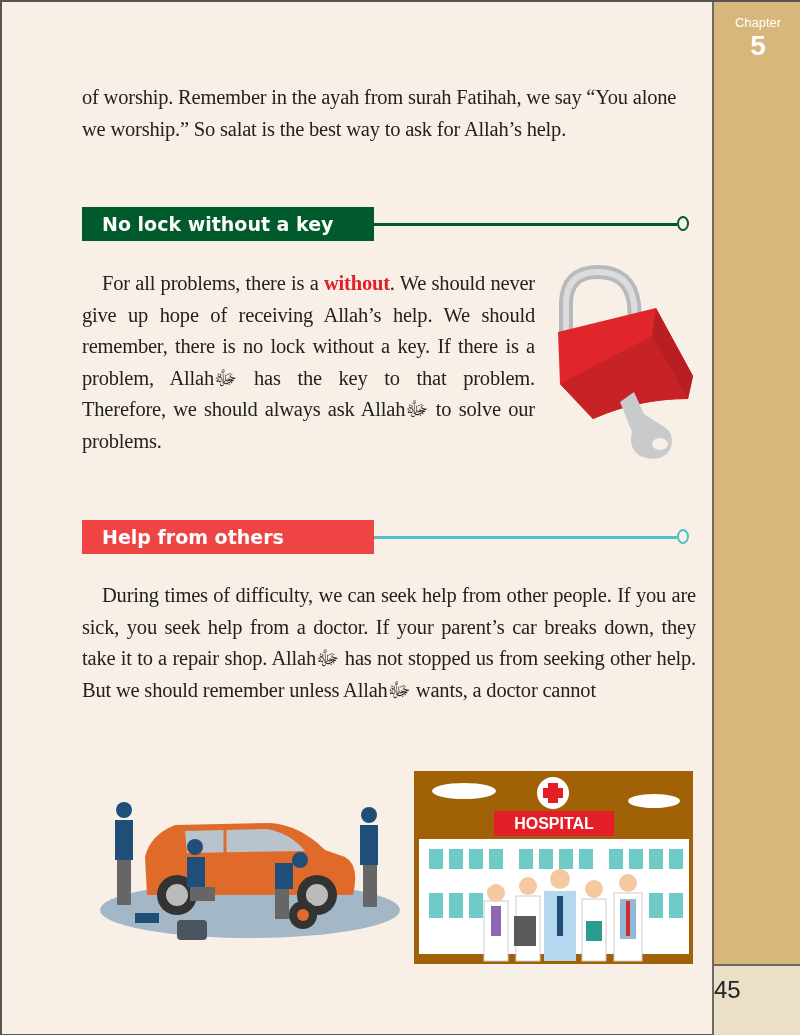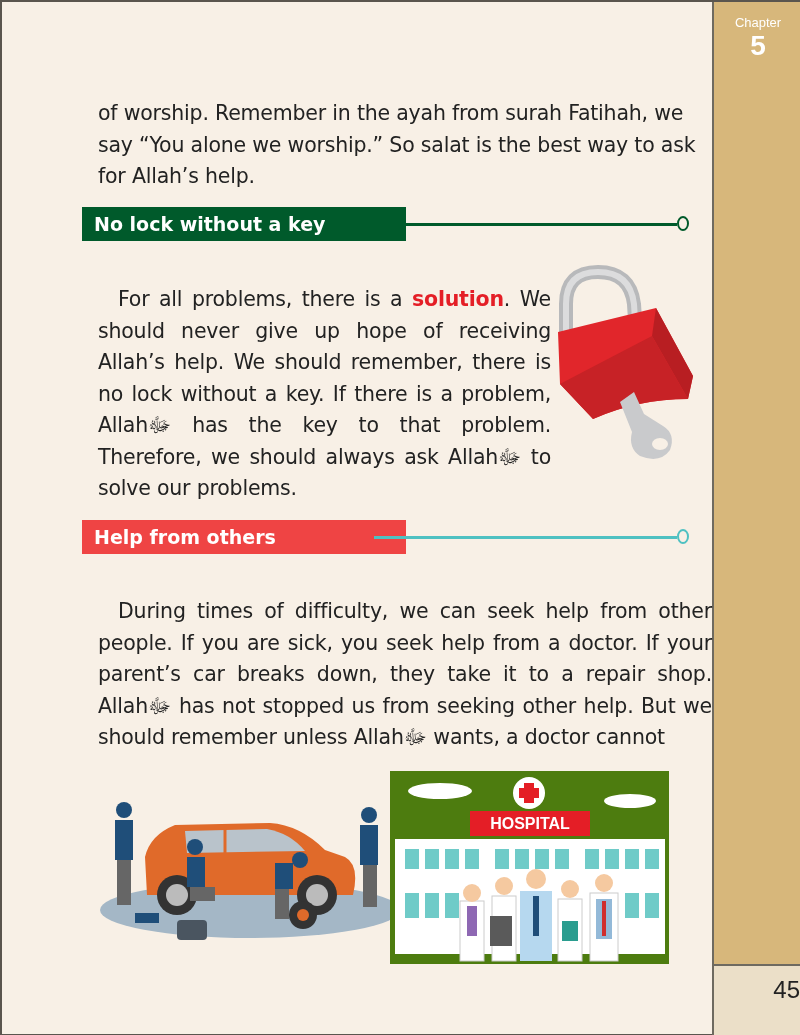--- a/index.html
+++ b/index.html
@@ -25,37 +25,37 @@
   .chapter-num {
     position: absolute; left: 0; top: 28px; width: 88px; text-align: center;
     color: #fff; font-family: "Liberation Sans", sans-serif; font-weight: bold; font-size: 28px;
   }
   .page-num-box {
     position: absolute; left: 712px; top: 964px; width: 88px; height: 71px;
     background: #ebdfc8; border-left: 2px solid #6e6a60; border-top: 2px solid #6e6a60;
     box-sizing: border-box;
   }
   .page-num {
-    position: absolute; left: 0; top: 10px; width: 86px; text-align: right;
+    position: absolute; left: 0; top: 10px; width: 86px; text-align: left;
     font-family: "Liberation Sans", sans-serif; font-size: 24px; color: #222;
   }
   .para {
     position: absolute; left: 82px; font-size: 20.5px; line-height: 31.5px;
-    letter-spacing: -0.2px; margin: 16px;
+    letter-spacing: -0.2px; margin: 0; font-family: Liberation Serif, serif;
   }
   .justify { text-align: justify; text-align-last: left; }
   .indent { text-indent: 20px; }
   .highlight { color: #e41e26; font-weight: bold; }
   .section-header {
     position: absolute; left: 82px; height: 34px;
   }
   .section-header .bar {
-    position: absolute; left: 0; top: 0; width: 324px; height: 34px;
+    position: absolute; left: 0; top: 0; width: 292px; height: 34px;
     color: #fff; font-weight: bold; font-size: 19px; line-height: 34px;
-    padding-left: 12px; box-sizing: border-box;
+    padding-left: 20px; box-sizing: border-box;
   }
   .section-header .line {
     position: absolute; left: 292px; top: 16px; width: 303px; height: 3px;
   }
   .section-header .dot {
     position: absolute; left: 595px; top: 9px; width: 12px; height: 15px;
     border-radius: 50%; border: 2.5px solid; box-sizing: border-box; background: #f8f0e6;
   }
   .illustration { position: absolute; }
 </style>
@@ -73,21 +73,21 @@
 </div>
 
 <p class="para" style="top:82px; width:614px;">of worship. Remember in the ayah from surah Fatihah, we say “You alone we worship.” So salat is the best way to ask for Allah’s help.</p>
 
 <div class="section-header" style="top:207px;">
   <div class="bar" style="background:#005a2b;">No lock without a key</div>
   <div class="line" style="background:#005a2b;"></div>
   <div class="dot" style="border-color:#005a2b;"></div>
 </div>
 
-<p class="para justify indent" style="top:268px; width:453px;"><span>For all problems, there is a </span><span class="highlight">solution</span><span>.  We should never give up hope of receiving Allah’s help. We should remember, there is no lock without a key.  If there is a problem, Allahﷻ has the key to that problem. Therefore, we should always ask Allahﷻ to solve our problems.</span></p>
+<p class="para justify indent" style="top:268px; width:453px;"><span>For all problems, there is a </span><span class="highlight">without</span><span>.  We should never give up hope of receiving Allah’s help. We should remember, there is no lock without a key.  If there is a problem, Allahﷻ has the key to that problem. Therefore, we should always ask Allahﷻ to solve our problems.</span></p>
 
 <div class="illustration" style="left:548px; top:264px; width:150px; height:200px;">
   <svg width="150" height="200" viewBox="0 0 150 200">
     <path d="M18 70 L18 40 Q18 8 50 8 Q82 8 86 40 L88 72" fill="none" stroke="#b8b9bb" stroke-width="14" stroke-linecap="round"></path>
     <path d="M18 70 L18 40 Q18 8 50 8 Q82 8 86 40 L88 72" fill="none" stroke="#dcdcdd" stroke-width="6" stroke-linecap="round"></path>
     <path d="M10 68 L108 44 L145 112 L140 135 Q90 135 45 155 L12 120 Z" fill="#e1262b"></path>
     <path d="M108 44 L145 112 L140 135 L104 72 Z" fill="#b81e22"></path>
     <path d="M12 120 Q50 100 104 72 L140 135 Q90 135 45 155 Z" fill="#c72226"></path>
     <path d="M72 138 L86 128 L96 150 L115 162 Q128 170 122 186 Q112 200 92 192 Q80 184 84 168 Z" fill="#c9cacc"></path>
     <ellipse cx="112" cy="180" rx="8" ry="6" fill="#f8f0e6"></ellipse>
@@ -124,21 +124,21 @@
       <rect x="95" y="92" width="25" height="14" fill="#666"></rect>
       <circle cx="100" cy="52" r="8" fill="#1f4e79"></circle>
     <rect x="180" y="68" width="18" height="26" fill="#1f4e79"></rect>
       <rect x="180" y="94" width="14" height="30" fill="#666"></rect>
       <circle cx="205" cy="65" r="8" fill="#1f4e79"></circle>
     <rect x="82" y="125" width="30" height="20" rx="4" fill="#4a5560"></rect>
     <rect x="40" y="118" width="24" height="10" fill="#1f4e79"></rect>
   </svg>
 </div>
 
-<div class="illustration" style="left:390px; top:771px; width:279px; height:193px; background:#4d7c0f;">
+<div class="illustration" style="left:414px; top:771px; width:279px; height:193px; background:#a16207;">
   <svg width="279" height="193" viewBox="0 0 279 193">
     <ellipse cx="50" cy="20" rx="32" ry="8" fill="#fff"></ellipse>
     <ellipse cx="240" cy="30" rx="26" ry="7" fill="#fff"></ellipse>
     <circle cx="139" cy="22" r="16" fill="#fff"></circle>
     <rect x="134" y="12" width="10" height="20" fill="#e41e26"></rect>
       <rect x="129" y="17" width="20" height="10" fill="#e41e26"></rect>
     <rect x="5" y="68" width="270" height="115" fill="#fff"></rect>
     <rect x="80" y="40" width="120" height="25" fill="#e41e26"></rect>
     <text x="140" y="58" text-anchor="middle" font-family="Liberation Sans, sans-serif" font-weight="bold" font-size="16" fill="#fff">HOSPITAL</text>
     <g fill="#6fcbc8">

